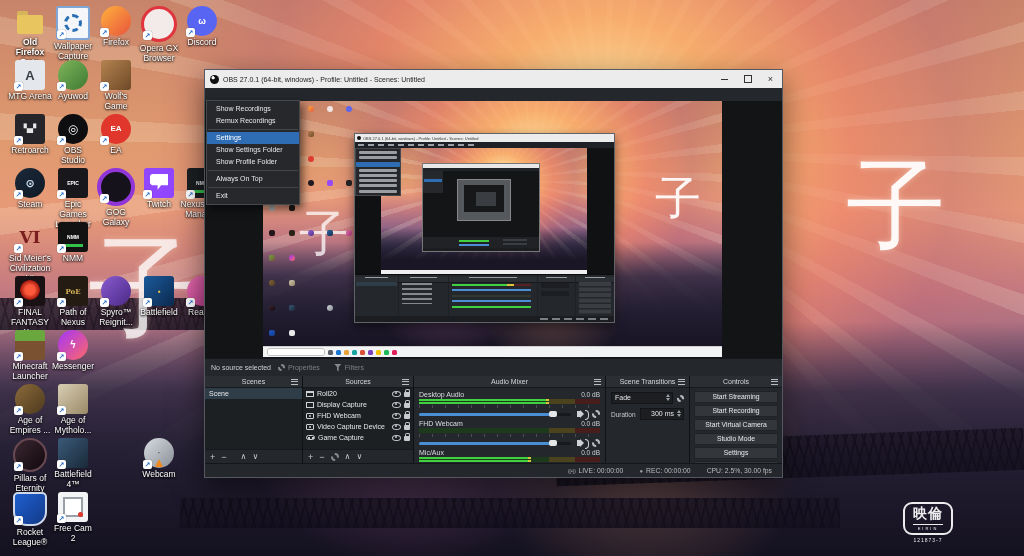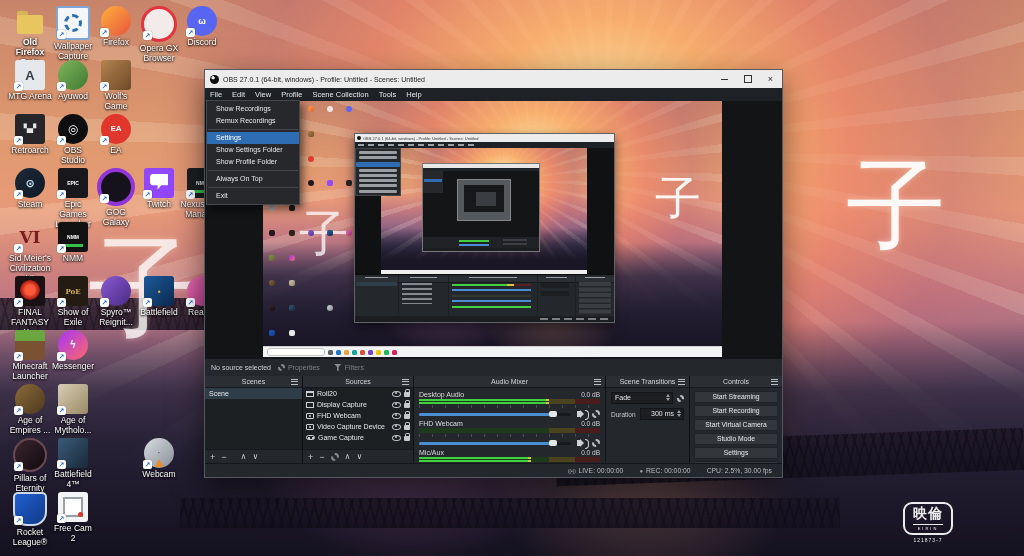--- a/index.html
+++ b/index.html
@@ -369,21 +369,21 @@
           <span class="ff"></span>
           <span class="sc-arrow">↗</span>
         </div>
         <div class="dlabel">FINAL FANTASY X...</div>
       </div>
       <div class="dicon" style="left: 51px; top: 276px;">
         <div class="tile" style="background: rgb(36, 28, 18); border-radius: 3px;">
           <span class="glyph" style="color: rgb(216, 179, 90); font-size: 7px; font-family: &quot;DejaVu Serif&quot;, &quot;Liberation Serif&quot;, serif;">PoE</span>
           <span class="sc-arrow">↗</span>
         </div>
-        <div class="dlabel">Show of Exile</div>
+        <div class="dlabel">Path of Nexus</div>
       </div>
       <div class="dicon" style="left: 94px; top: 276px;">
         <div class="tile" style="background: linear-gradient(135deg, rgb(138, 90, 208), rgb(74, 42, 134)); border-radius: 50%;">
           <span class="sc-arrow">↗</span>
         </div>
         <div class="dlabel">Spyro™ Reignit...</div>
       </div>
       <div class="dicon" style="left: 137px; top: 276px;">
         <div class="tile" style="background: linear-gradient(135deg, rgb(27, 90, 154), rgb(12, 42, 80)); border-radius: 3px;">
           <span class="glyph" style="color: rgb(255, 210, 58); font-size: 5px;">●</span>
@@ -464,29 +464,20 @@
       <span class="wbtns">
         <span class="wb">
             <span class="mini-glyph"></span>
           </span>
         <span class="wb">
             <span class="max-glyph"></span>
           </span>
         <span class="wb">×</span>
       </span>
     </div>
-    <div class="mbar" id="menubar">
-        <span class="mitem">File</span>
-        <span class="mitem">Edit</span>
-        <span class="mitem">View</span>
-        <span class="mitem">Profile</span>
-        <span class="mitem">Scene Collection</span>
-        <span class="mitem">Tools</span>
-        <span class="mitem">Help</span>
-      </div>
 
     <div class="preview">
       <div class="capture">
         <div class="sky skybase"></div>
         <div class="cap-city citybase"></div>
         <span class="cap-k cap-k1">子</span>
         <span class="cap-k cap-k2">子</span>
         <div id="cap-icons">
             <span class="cap-mini-ic" style="left: 6.272px; top: 4.62px; background: rgb(232, 197, 95);"></span>
             <span class="cap-mini-ic" style="left: 25.536px; top: 4.62px; background: rgb(244, 246, 249);"></span>

